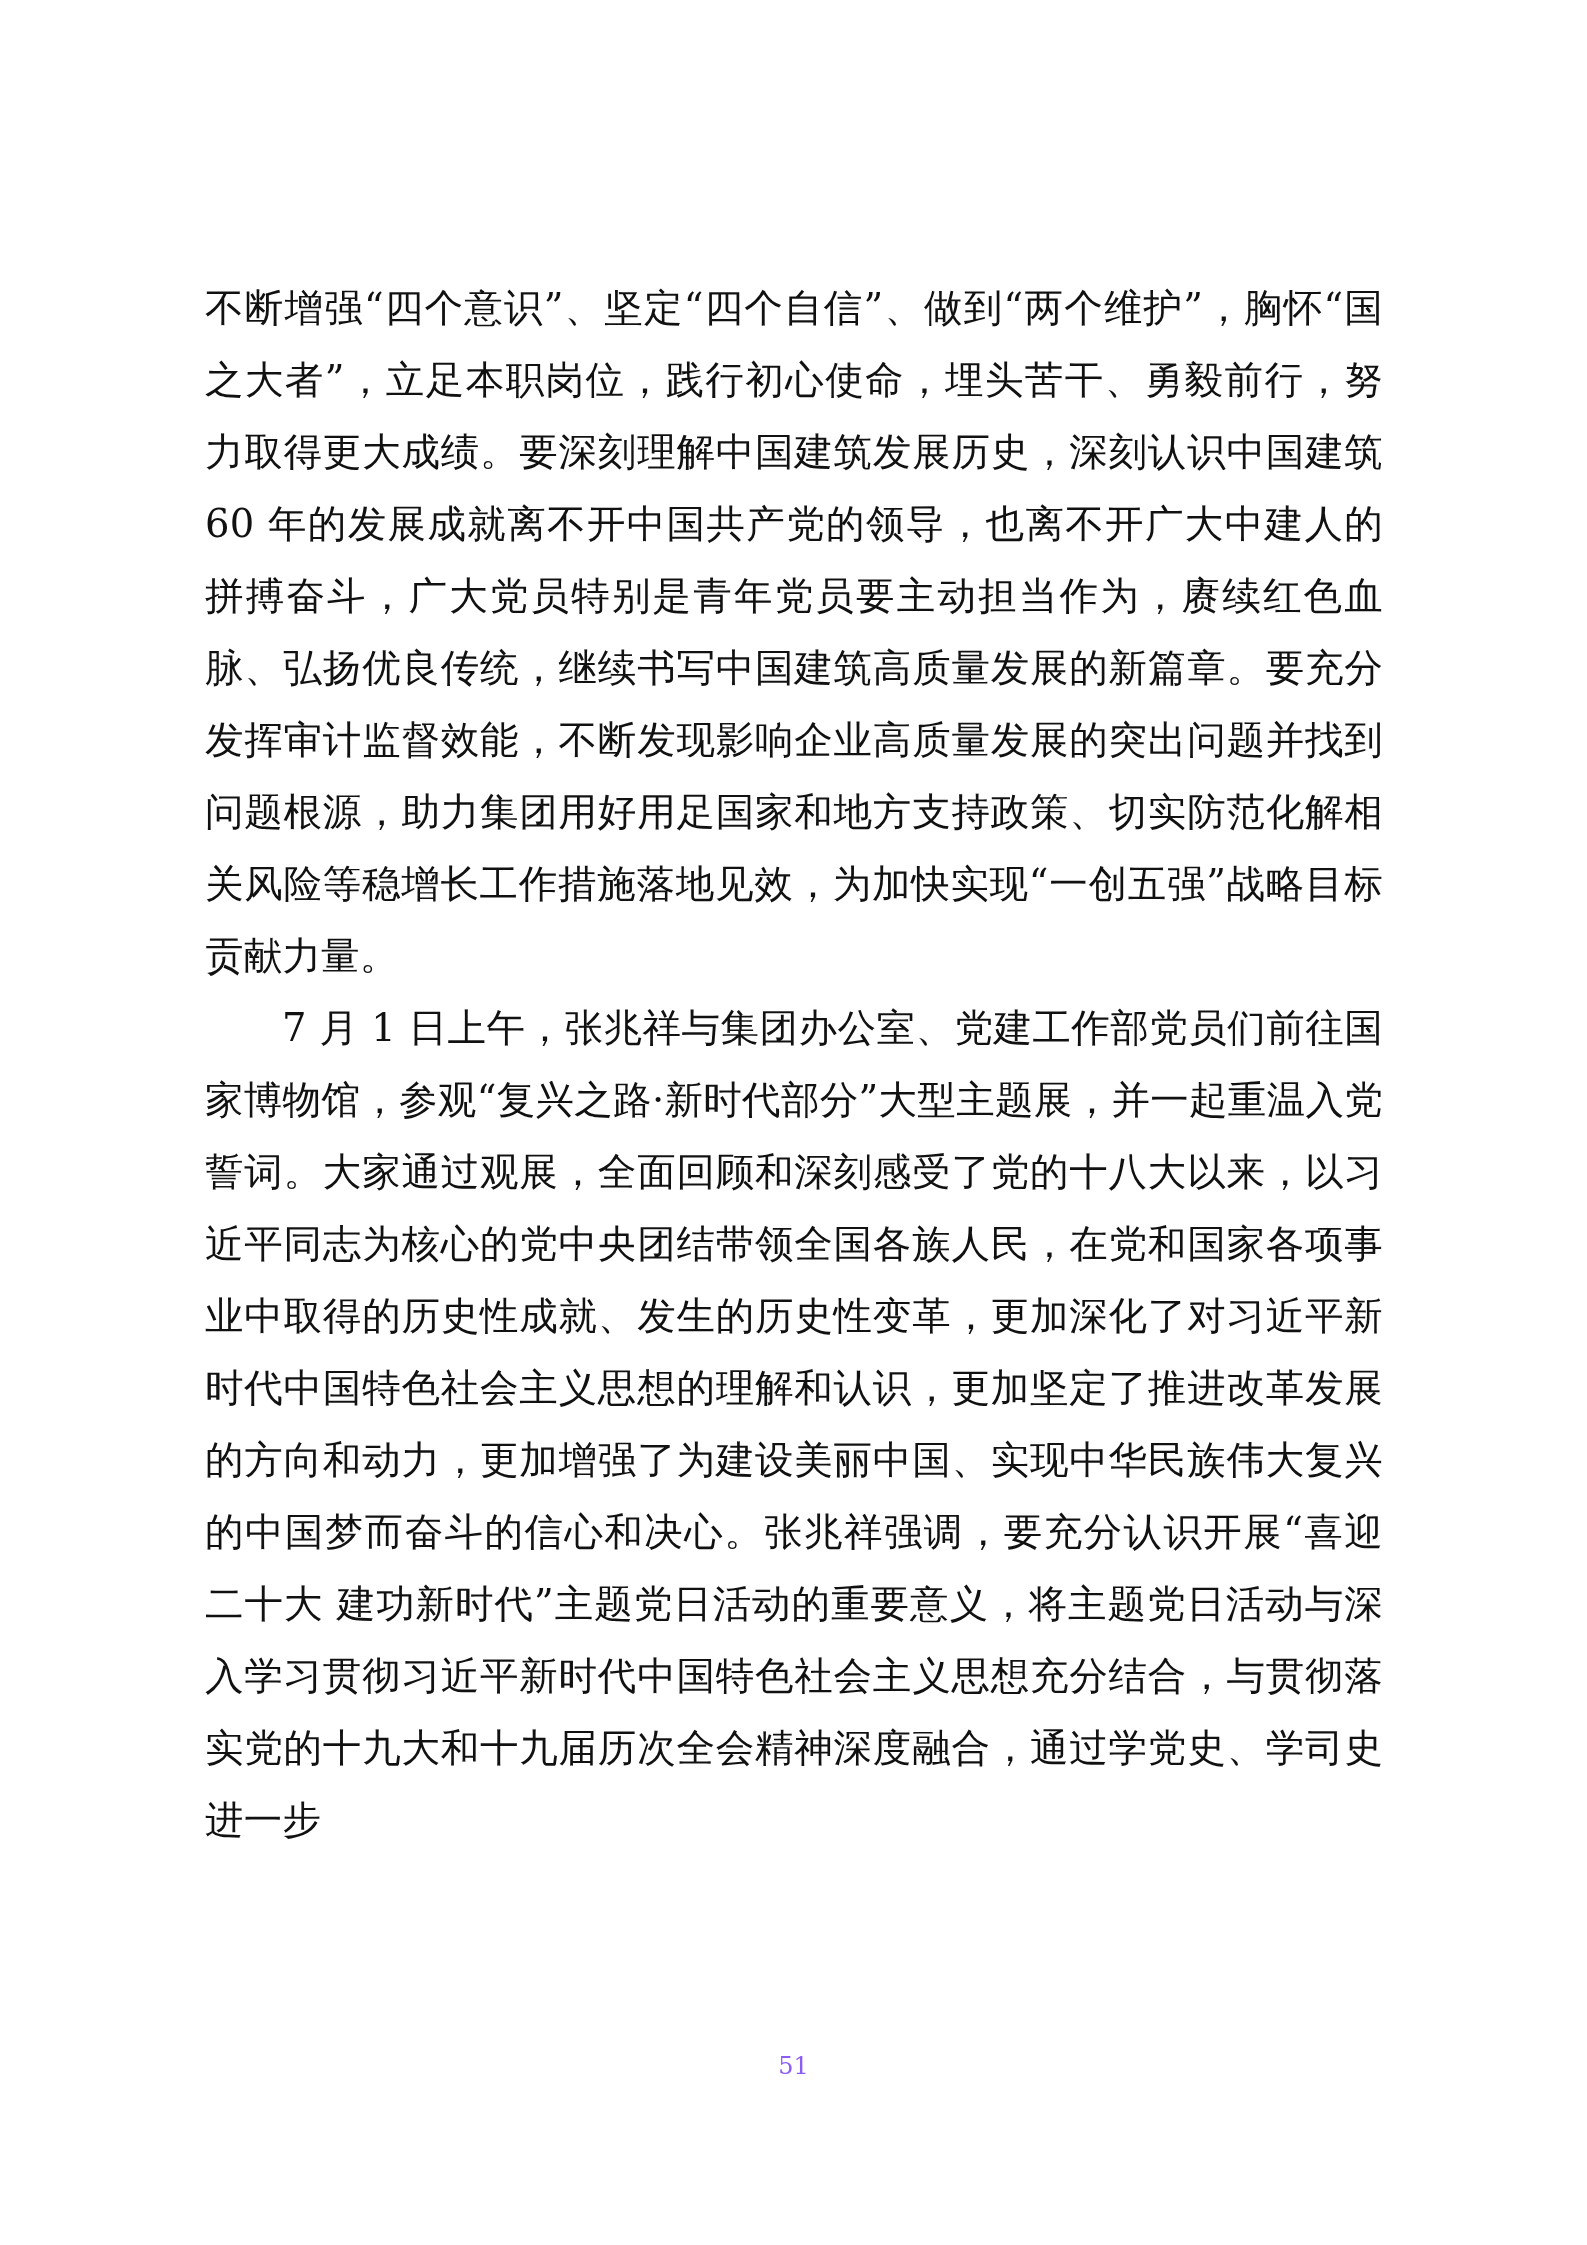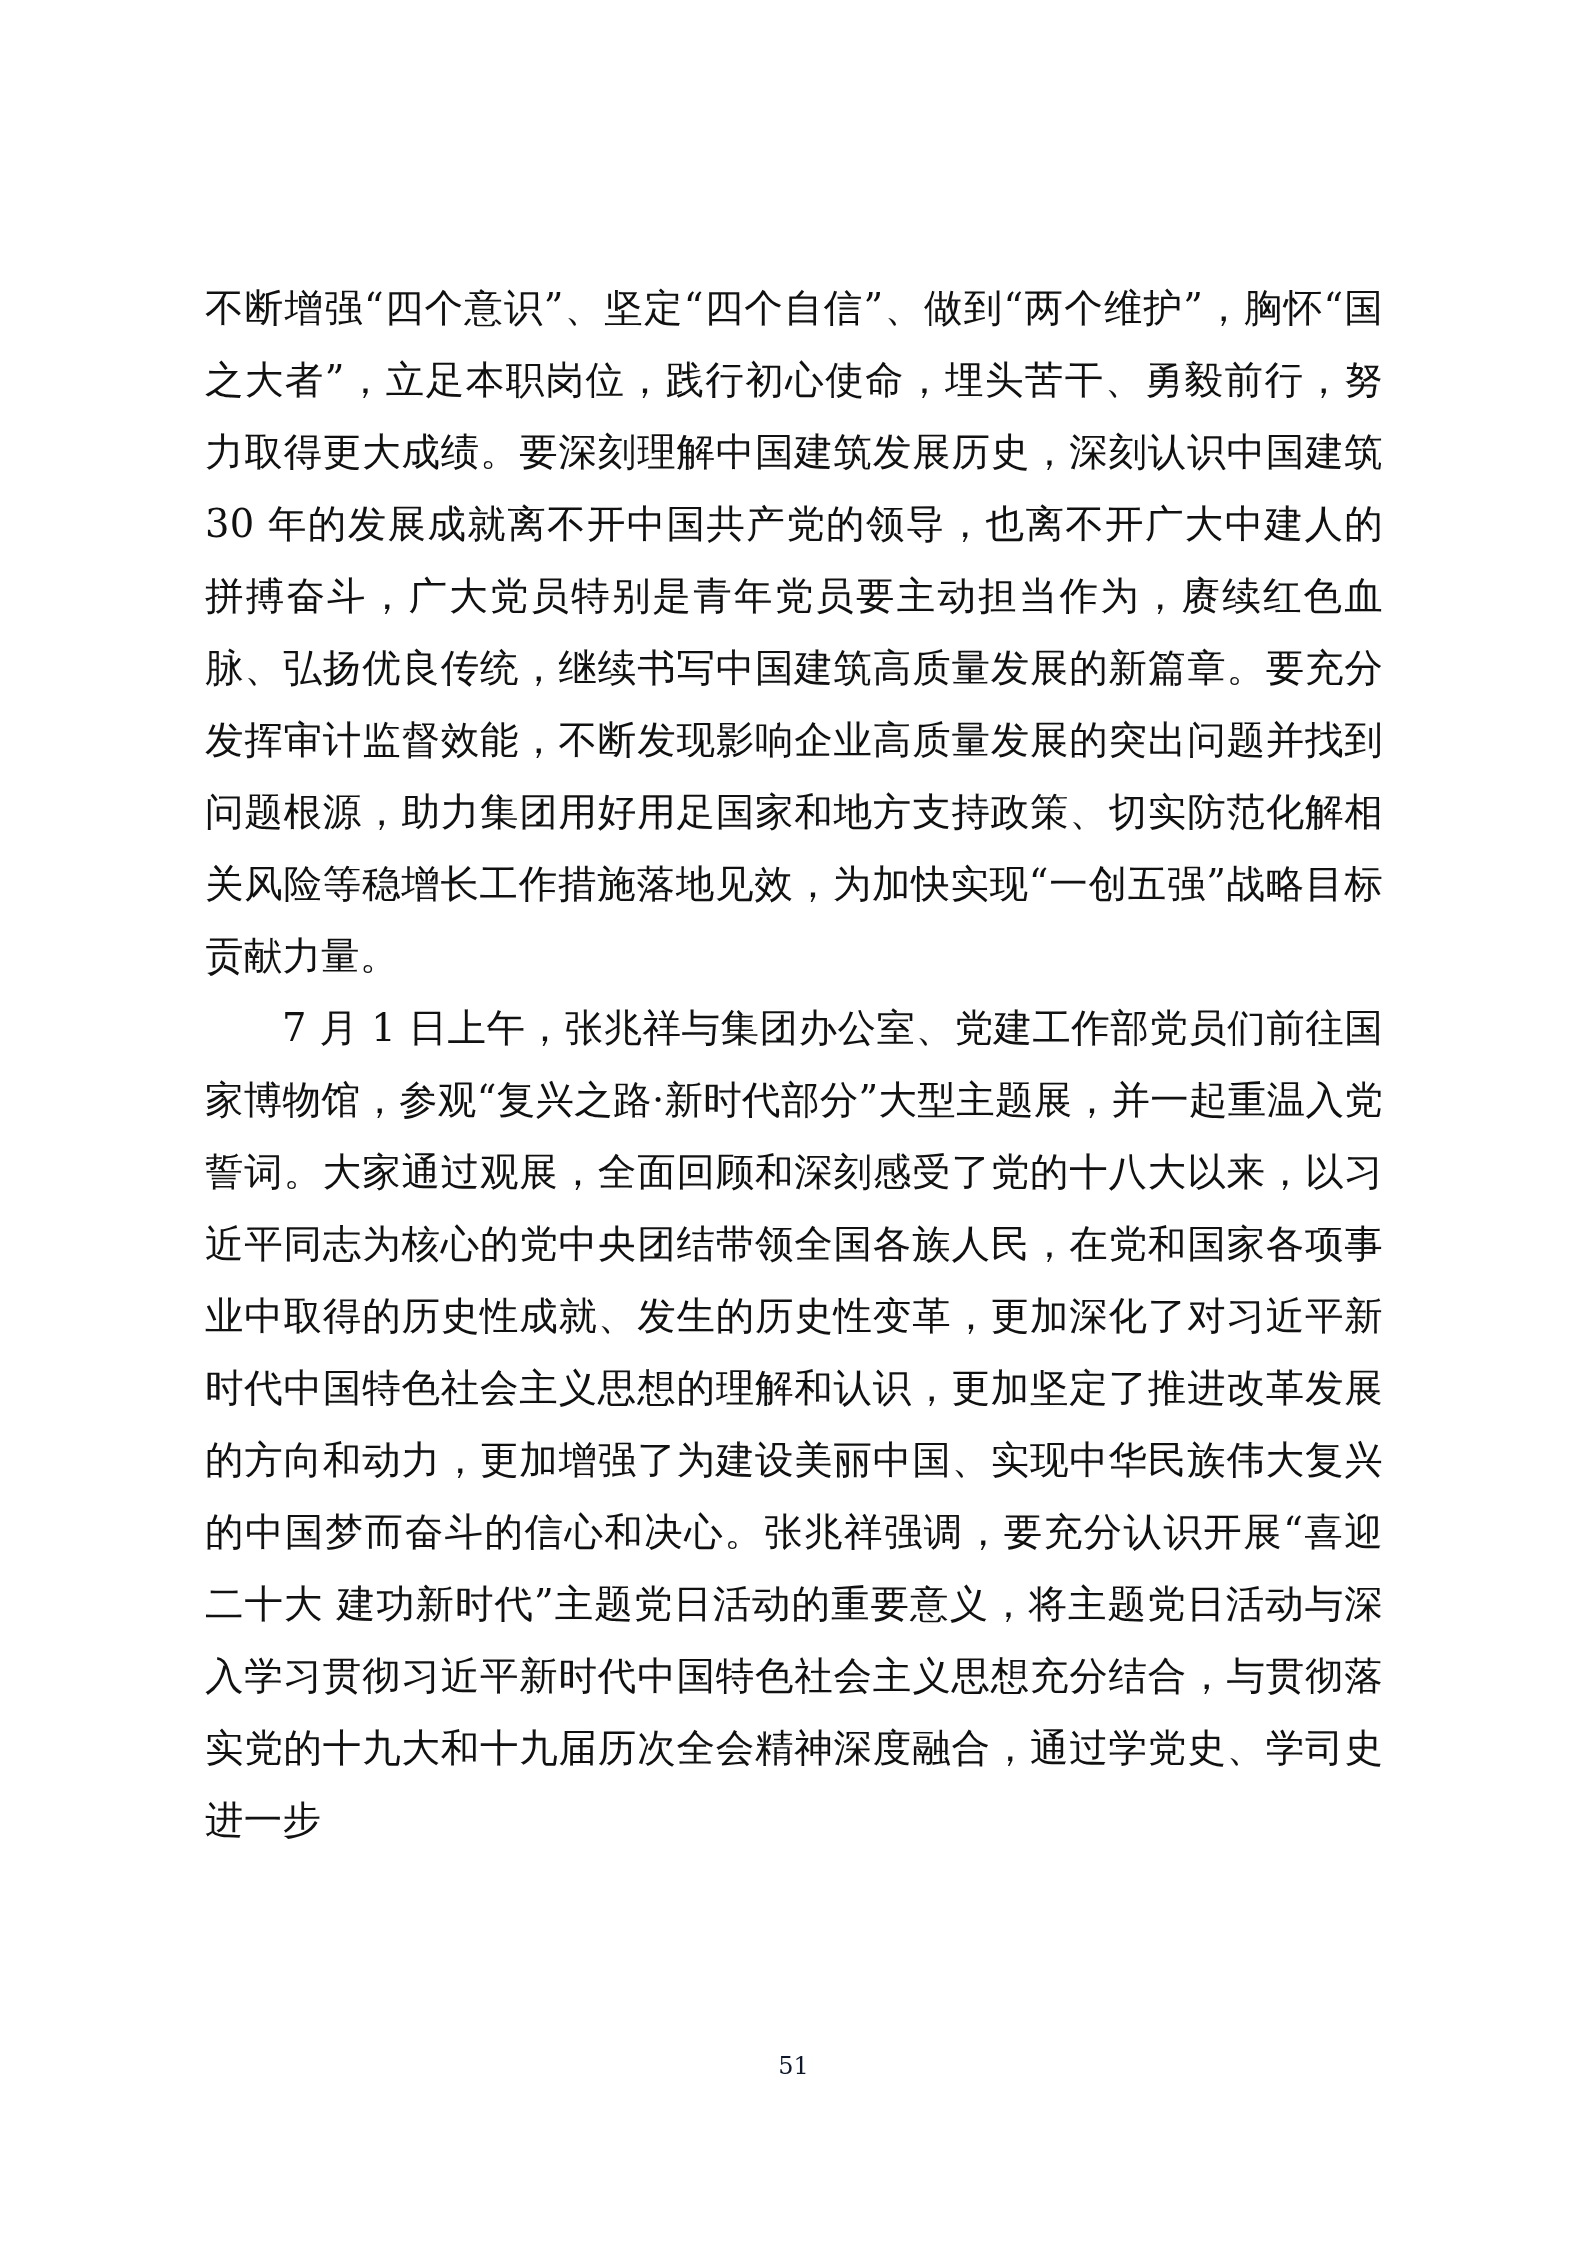--- a/index.html
+++ b/index.html
@@ -42,29 +42,29 @@
   .para.indent {
     text-indent: 77px;
   }
   .page-number {
     position: absolute;
     left: 0;
     top: 2052px;
     width: 1587px;
     text-align: center;
     font-size: 24px;
-    color: #0f172a;
+    color: #8b5cf6;
     font-family: "DejaVu Serif", "Liberation Serif", serif;
   }
 </style>
 </head>
 <body>
 
 <div class="page">
 
   <div class="text-block">
-    <p class="para">不断增强“四个意识”、坚定“四个自信”、做到“两个维护”，胸怀“国之大者”，立足本职岗位，践行初心使命，埋头苦干、勇毅前行，努力取得更大成绩。要深刻理解中国建筑发展历史，深刻认识中国建筑 30 年的发展成就离不开中国共产党的领导，也离不开广大中建人的拼搏奋斗，广大党员特别是青年党员要主动担当作为，赓续红色血脉、弘扬优良传统，继续书写中国建筑高质量发展的新篇章。要充分发挥审计监督效能，不断发现影响企业高质量发展的突出问题并找到问题根源，助力集团用好用足国家和地方支持政策、切实防范化解相关风险等稳增长工作措施落地见效，为加快实现“一创五强”战略目标贡献力量。</p>
+    <p class="para">不断增强“四个意识”、坚定“四个自信”、做到“两个维护”，胸怀“国之大者”，立足本职岗位，践行初心使命，埋头苦干、勇毅前行，努力取得更大成绩。要深刻理解中国建筑发展历史，深刻认识中国建筑 60 年的发展成就离不开中国共产党的领导，也离不开广大中建人的拼搏奋斗，广大党员特别是青年党员要主动担当作为，赓续红色血脉、弘扬优良传统，继续书写中国建筑高质量发展的新篇章。要充分发挥审计监督效能，不断发现影响企业高质量发展的突出问题并找到问题根源，助力集团用好用足国家和地方支持政策、切实防范化解相关风险等稳增长工作措施落地见效，为加快实现“一创五强”战略目标贡献力量。</p>
     <p class="para indent">7 月 1 日上午，张兆祥与集团办公室、党建工作部党员们前往国家博物馆，参观“复兴之路·新时代部分”大型主题展，并一起重温入党誓词。大家通过观展，全面回顾和深刻感受了党的十八大以来，以习近平同志为核心的党中央团结带领全国各族人民，在党和国家各项事业中取得的历史性成就、发生的历史性变革，更加深化了对习近平新时代中国特色社会主义思想的理解和认识，更加坚定了推进改革发展的方向和动力，更加增强了为建设美丽中国、实现中华民族伟大复兴的中国梦而奋斗的信心和决心。张兆祥强调，要充分认识开展“喜迎二十大 建功新时代”主题党日活动的重要意义，将主题党日活动与深入学习贯彻习近平新时代中国特色社会主义思想充分结合，与贯彻落实党的十九大和十九届历次全会精神深度融合，通过学党史、学司史进一步</p>
   </div>
 
   <div class="page-number">51</div>
 
 </div>
 
 </body></html>

